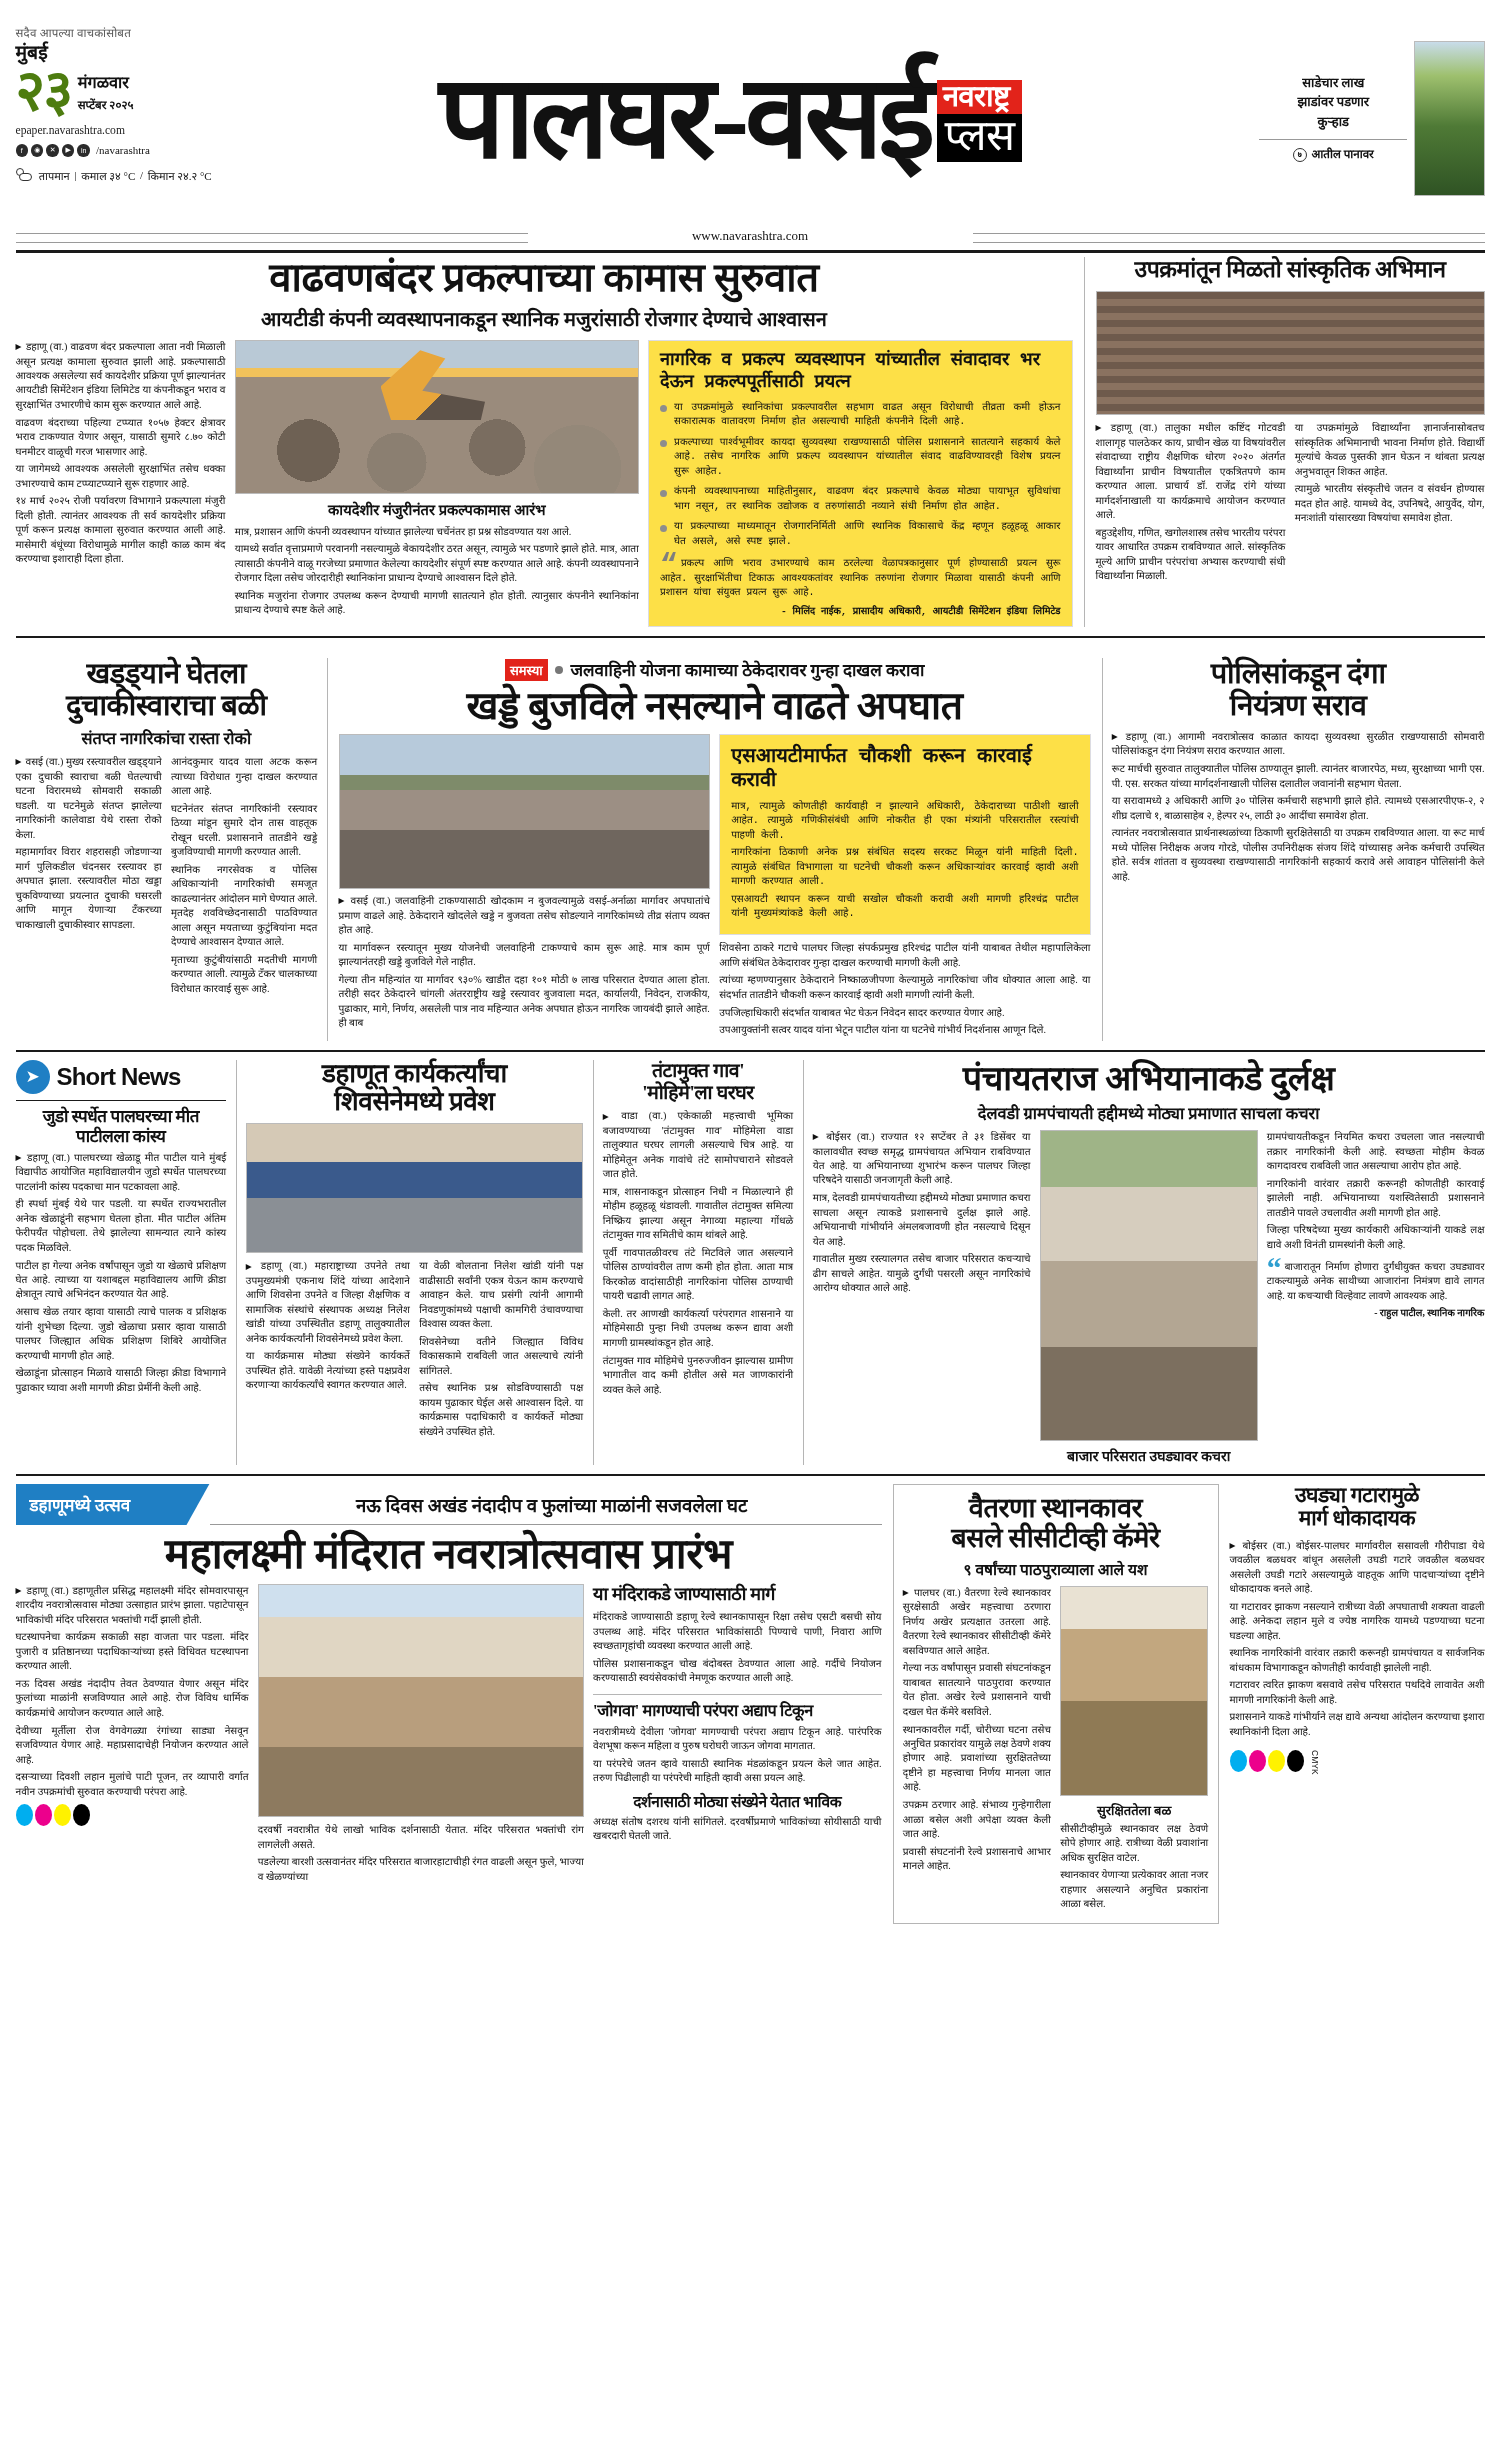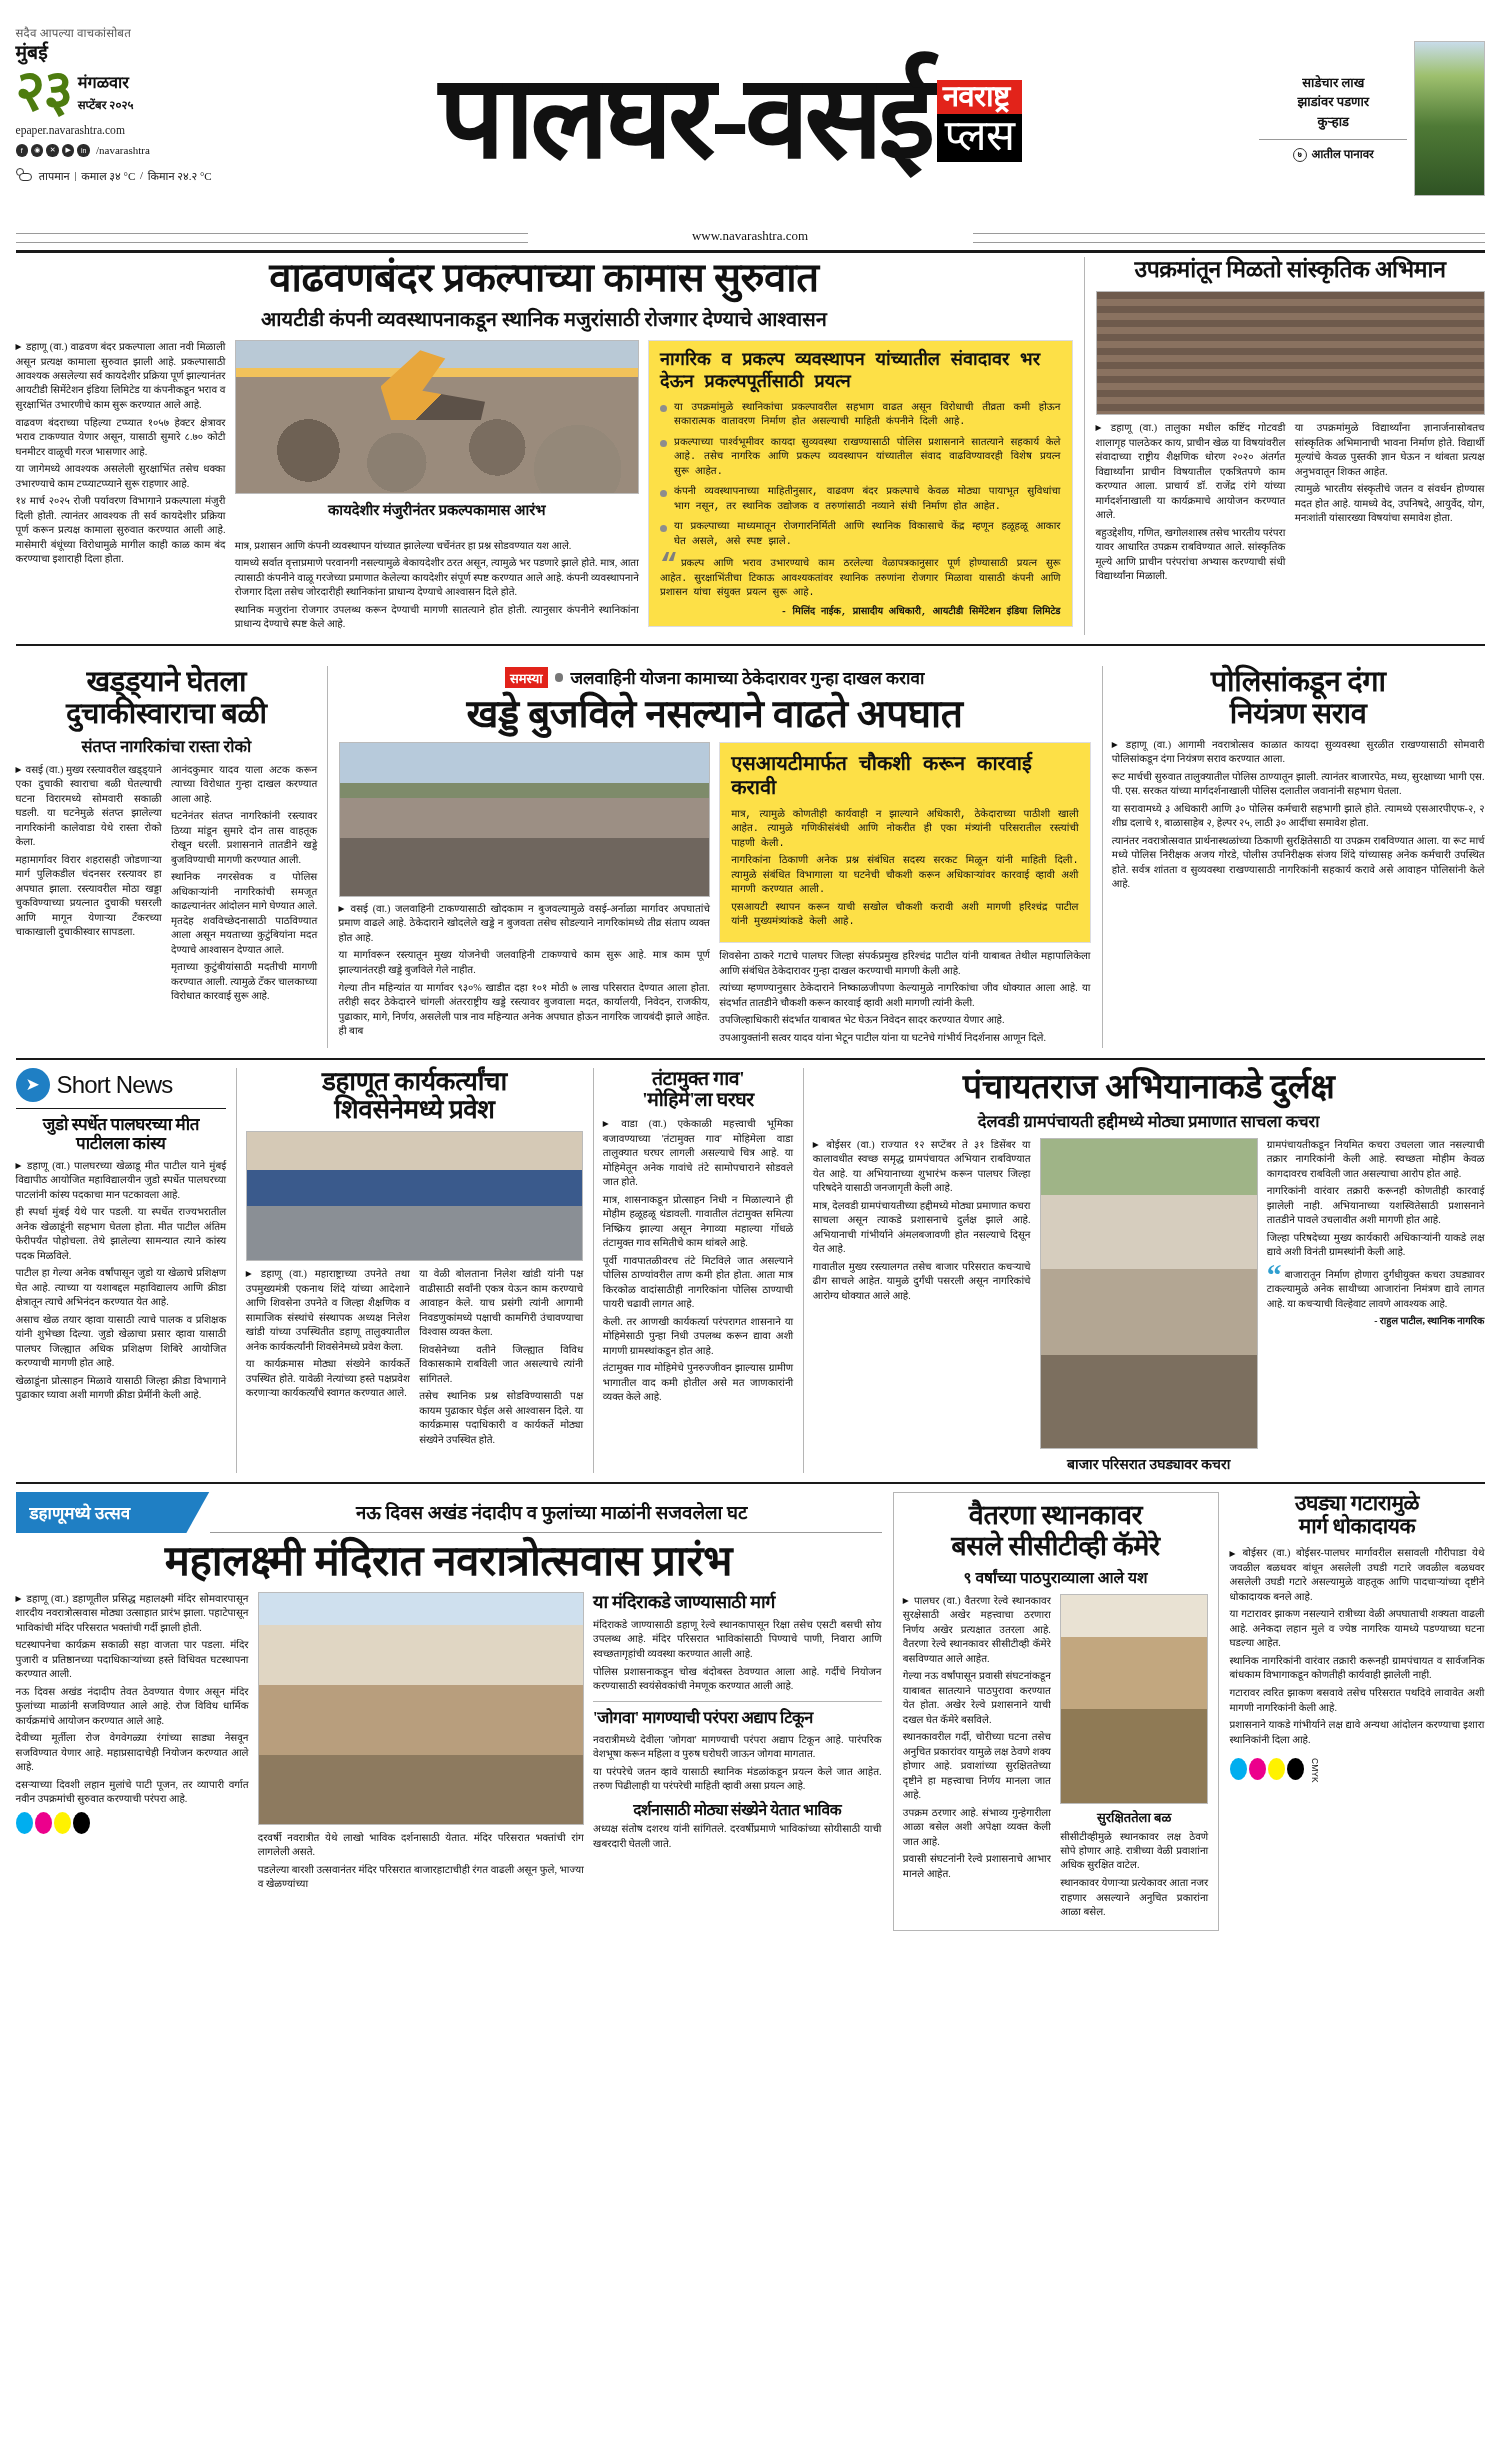--- a/index.html
+++ b/index.html
@@ -120,21 +120,21 @@
   
   .sec3 { margin-top:9.3px; border-top:2.3px solid #1a1a1a; padding-top:7.8px;}
   .s3-c1 { width:220px; flex:0 0 220px; padding-right:9.3px;}
   .s3-c2 { width:357px; flex:0 0 357px; padding:0 9.3px; border-left:0.8px solid #b5b5b5;}
   .s3-c3 { width:210px; flex:0 0 210px; padding:0 9.3px; border-left:0.8px solid #b5b5b5;}
   .s3-c4 { flex:1 1 auto; padding-left:9.3px; border-left:0.8px solid #b5b5b5;}
   .shortnews { display:flex; align-items:center; gap:7px; padding-bottom:6.2px; border-bottom:1.6px solid #1a1a1a;}
   .sn-icon { width:34px;height:34px;border-radius:50%;background:#1f7fc4;position:relative;flex:0 0 34px;}
   .sn-icon:after { content:"\27A4"; position:absolute; inset:0; color:#fff; font-size:17px;
                    display:flex;align-items:center;justify-content:center;}
-  .sn-text { font-size:24px; font-weight:normal; font-family:"Liberation Sans",sans-serif; letter-spacing:-0.8px;}
+  .sn-text { font-size:24px; font-weight:bold; font-family:"Liberation Sans",sans-serif; letter-spacing:-0.8px;}
   .s3-h { font-size:26px; text-align:center; line-height:1.1;}
   .s3-h-sm { font-size:19.4px; text-align:center; line-height:1.12;}
   .s3-bighead { font-size:34px; text-align:center; line-height:1.1;}
   .s3-photo1 { width:100%; height:130px; border:0.8px solid #bbb; margin-top:6.2px;
       background: linear-gradient(180deg,#d5c9b6 0 30%, #3a5a8c 30% 58%, #8a8f95 58% 100%);}
   .s3-photo2 { width:100%; height:311px; border:0.8px solid #bbb; margin-top:6.2px;
       background: linear-gradient(180deg,#9fb487 0 18%, #d6cdbe 18% 42%, #b3a693 42% 70%, #7c6f5f 70% 100%);}
 
   
   .sec4 { margin-top:9.3px; border-top:2.3px solid #1a1a1a; padding-top:7.8px;}
@@ -240,21 +240,21 @@
           <p>वाढवण बंदराच्या पहिल्या टप्प्यात १०५७ हेक्टर क्षेत्रावर भराव टाकण्यात येणार असून, यासाठी सुमारे ८.७० कोटी घनमीटर वाळूची गरज भासणार आहे.</p>
           <p>या जागेमध्ये आवश्यक असलेली सुरक्षाभिंत तसेच धक्का उभारण्याचे काम टप्प्याटप्प्याने सुरू राहणार आहे.</p>
           <p>१४ मार्च २०२५ रोजी पर्यावरण विभागाने प्रकल्पाला मंजुरी दिली होती. त्यानंतर आवश्यक ती सर्व कायदेशीर प्रक्रिया पूर्ण करून प्रत्यक्ष कामाला सुरुवात करण्यात आली आहे. मासेमारी बंधूंच्या विरोधामुळे मागील काही काळ काम बंद करण्याचा इशाराही दिला होता.</p>
         </div>
 
         <div class="s1-c2">
           <div class="s1-photo">
               <span class="exc"></span>
             </div>
           <div class="s1-caption">कायदेशीर मंजुरीनंतर प्रकल्पकामास आरंभ</div>
-          <div class="col-body" style="margin-top:20px">
+          <div class="col-body" style="margin-top:6px">
             <p>मात्र, प्रशासन आणि कंपनी व्यवस्थापन यांच्यात झालेल्या चर्चेनंतर हा प्रश्न सोडवण्यात यश आले.</p>
             <p>यामध्ये सर्वात वृत्ताप्रमाणे परवानगी नसल्यामुळे बेकायदेशीर ठरत असून, त्यामुळे भर पडणारे झाले होते. मात्र, आता त्यासाठी कंपनीने वाळू गरजेच्या प्रमाणात केलेल्या कायदेशीर संपूर्ण स्पष्ट करण्यात आले आहे. कंपनी व्यवस्थापनाने रोजगार दिला तसेच जोरदारीही स्थानिकांना प्राधान्य देण्याचे आश्वासन दिले होते.</p>
             <p>स्थानिक मजुरांना रोजगार उपलब्ध करून देण्याची मागणी सातत्याने होत होती. त्यानुसार कंपनीने स्थानिकांना प्राधान्य देण्याचे स्पष्ट केले आहे.</p>
           </div>
         </div>
 
         <div class="s1-c3">
           <div class="bbox">
             <h3>नागरिक व प्रकल्प व्यवस्थापन यांच्यातील संवादावर भर देऊन प्रकल्पपूर्तीसाठी प्रयत्न</h3>
             <ul class="blist">

